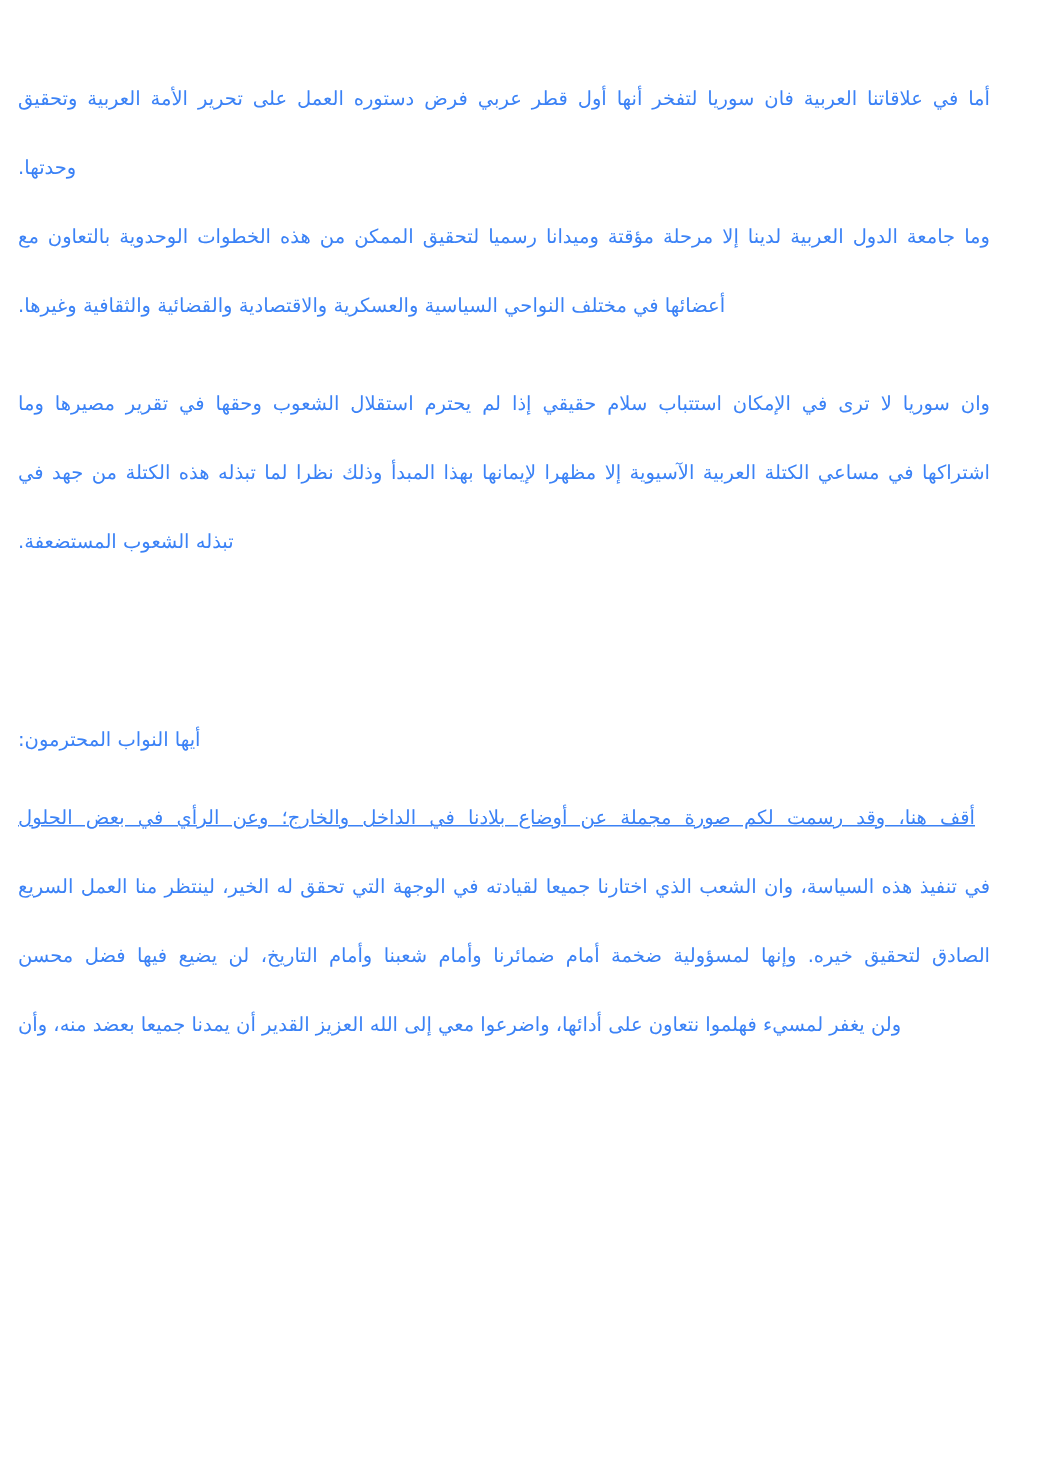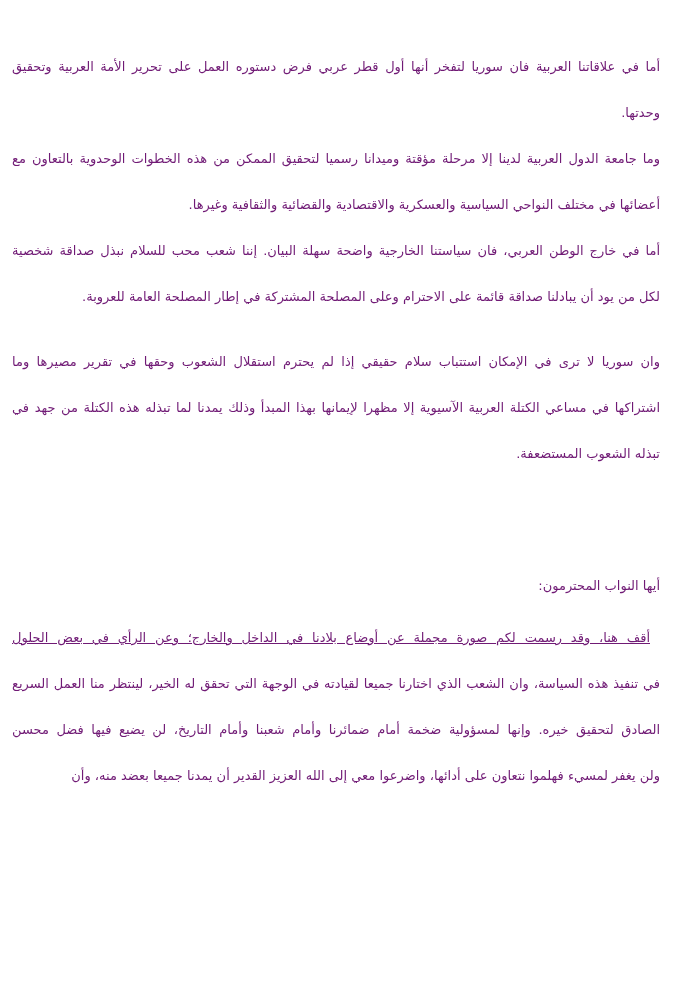--- a/index.html
+++ b/index.html
@@ -13,60 +13,56 @@
     height: 989px;
     background: #ffffff;
     overflow: hidden;
   }
   .doc-body {
     direction: rtl;
     unicode-bidi: embed;
     padding: 44px 40px 0 12px; 
     font-family: "DejaVu Sans", sans-serif;
     font-size: 13px;
-    color: #701a75;
+    color: #3b82f6;
   }
   .doc-block { margin: 0; }
   .doc-block.space-before { margin-top: 19px; }
   .doc-block.heading { margin-bottom: 6px; }
   .doc-block.blank { height: 43px; }
   .line {
     height: 46px;
     line-height: 46px;
     text-align: justify;
     text-align-last: justify;
     overflow: hidden;
     white-space: normal;
   }
   .line.last {
-    text-align: right;
+    text-align: left;
     text-align-last: auto;
   }
   .line.indent { text-indent: 10px; text-decoration: underline; }
 </style>
 </head>
 <body>
 
 <div class="page">
   <main class="doc-body">
       <div class="doc-block paragraph">
         <div class="line">أما في علاقاتنا العربية فان سوريا لتفخر أنها أول قطر عربي فرض دستوره العمل على تحرير الأمة العربية وتحقيق</div>
         <div class="line last">وحدتها.</div>
       </div>
       <div class="doc-block paragraph">
         <div class="line">وما جامعة الدول العربية لدينا إلا مرحلة مؤقتة وميدانا رسميا لتحقيق الممكن من هذه الخطوات الوحدوية بالتعاون مع</div>
         <div class="line last">أعضائها في مختلف النواحي السياسية والعسكرية والاقتصادية والقضائية والثقافية وغيرها.</div>
       </div>
-      <div class="doc-block paragraph">
-        <div class="line">أما في خارج الوطن العربي، فان سياستنا الخارجية واضحة سهلة البيان. إننا شعب محب للسلام نبذل صداقة شخصية</div>
-        <div class="line last">لكل من يود أن يبادلنا صداقة قائمة على الاحترام وعلى المصلحة المشتركة في إطار المصلحة العامة للعروبة.</div>
-      </div>
       <div class="doc-block paragraph space-before">
         <div class="line">وان سوريا لا ترى في الإمكان استتباب سلام حقيقي إذا لم يحترم استقلال الشعوب وحقها في تقرير مصيرها وما</div>
-        <div class="line">اشتراكها في مساعي الكتلة العربية الآسيوية إلا مظهرا لإيمانها بهذا المبدأ وذلك يمدنا لما تبذله هذه الكتلة من جهد في</div>
+        <div class="line">اشتراكها في مساعي الكتلة العربية الآسيوية إلا مظهرا لإيمانها بهذا المبدأ وذلك نظرا لما تبذله هذه الكتلة من جهد في</div>
         <div class="line last">تبذله الشعوب المستضعفة.</div>
       </div>
       <div class="doc-block blank"></div>
       <div class="doc-block blank"></div>
       <div class="doc-block heading">
         <div class="line last">أيها النواب المحترمون:</div>
       </div>
       <div class="doc-block paragraph">
         <div class="line indent">أقف هنا، وقد رسمت لكم صورة مجملة عن أوضاع بلادنا في الداخل والخارج؛ وعن الرأي في بعض الحلول</div>
         <div class="line">في تنفيذ هذه السياسة، وان الشعب الذي اختارنا جميعا لقيادته في الوجهة التي تحقق له الخير، لينتظر منا العمل السريع</div>

